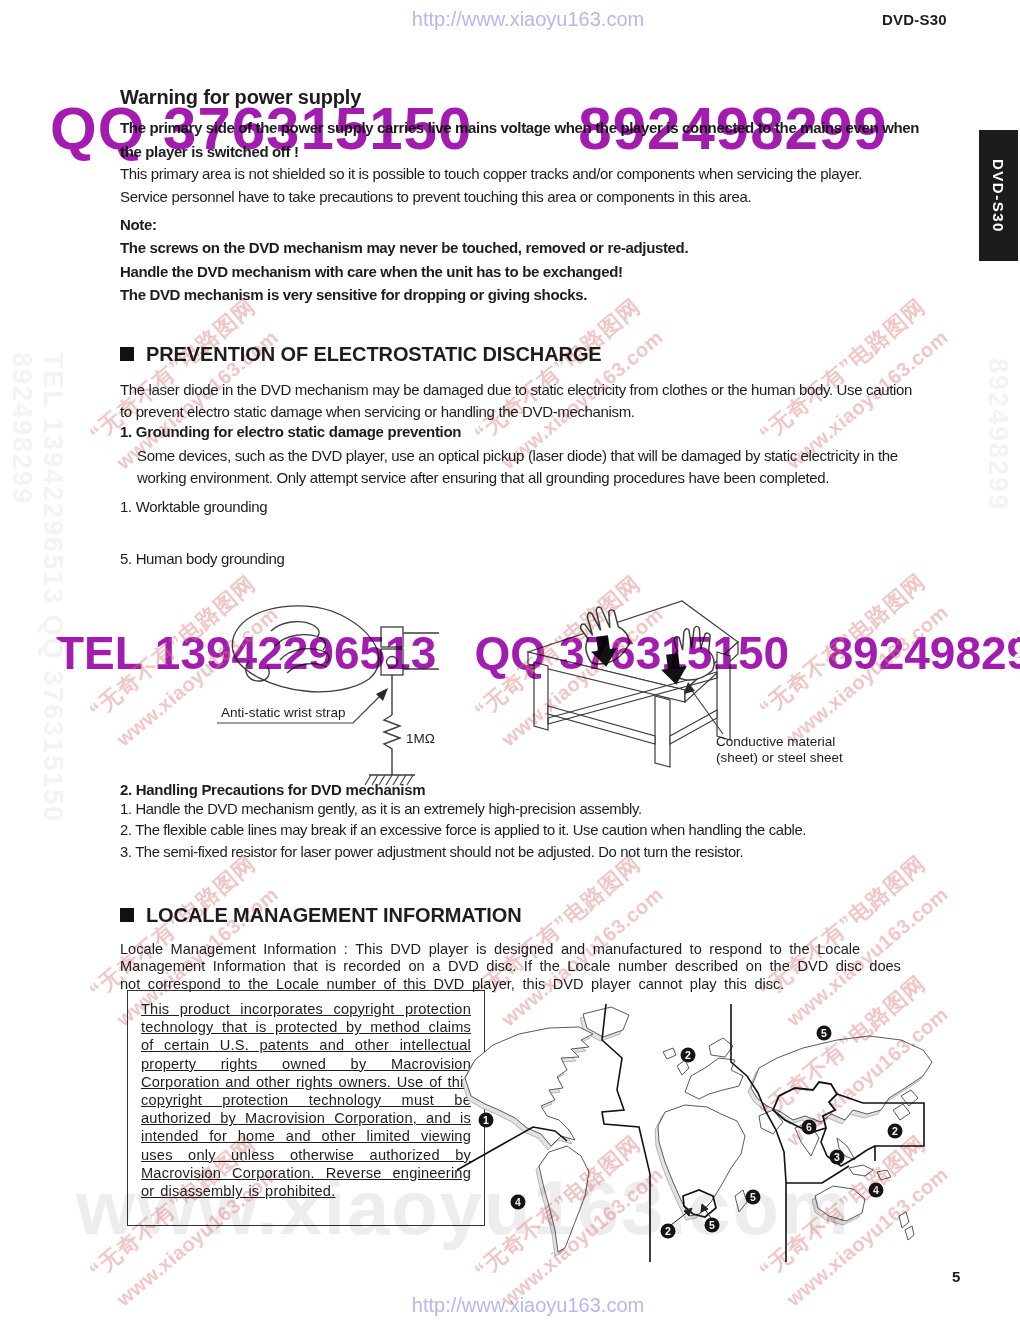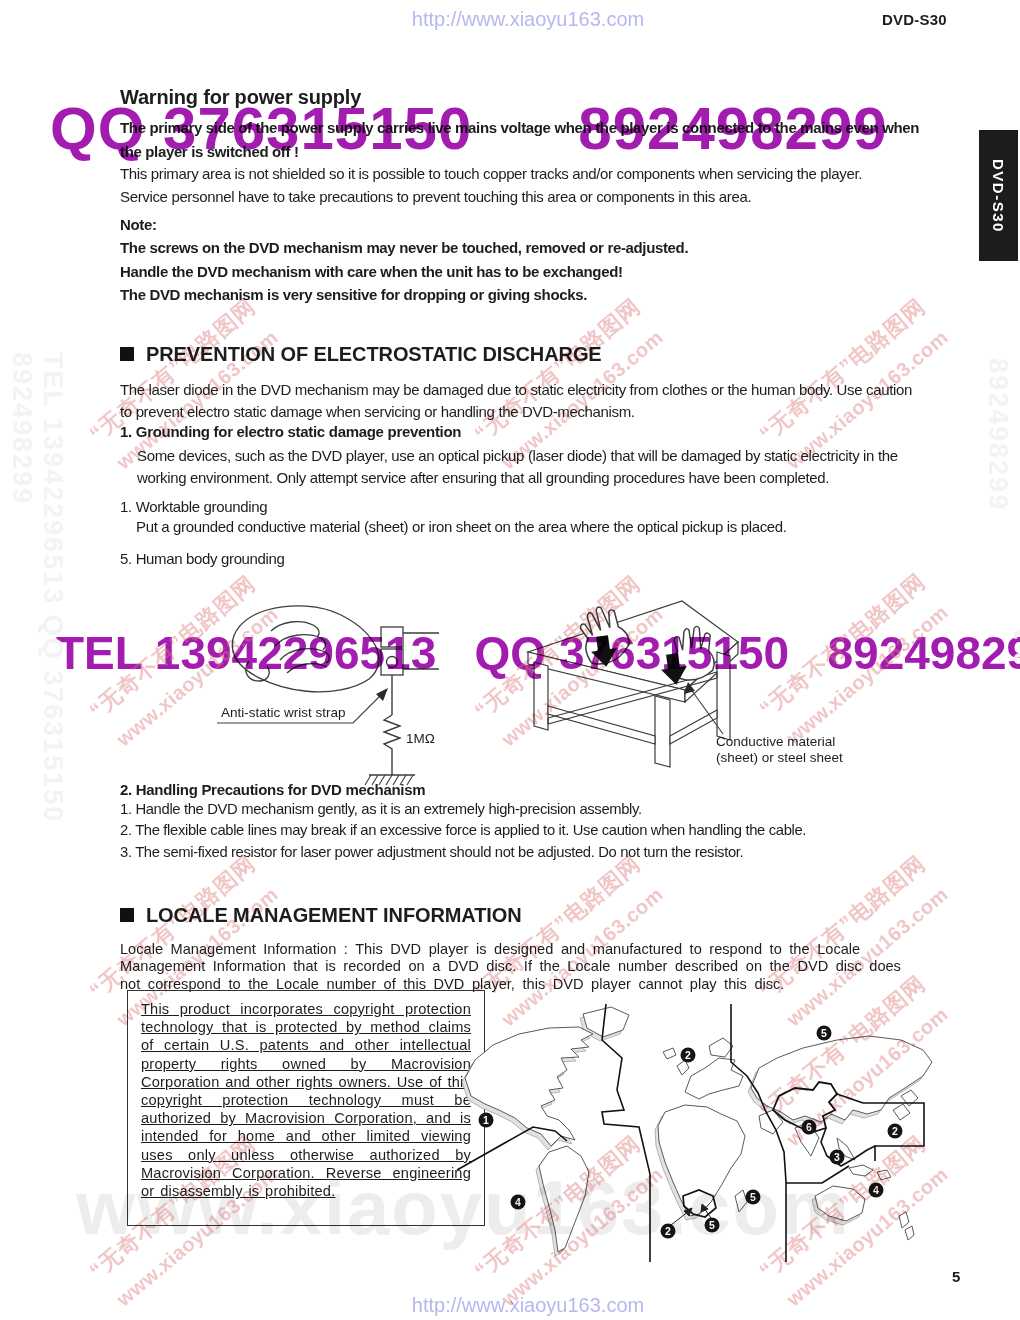--- a/index.html
+++ b/index.html
@@ -69,21 +69,20 @@
     <div class="abs sect" style="left:120px;top:343px;">
       <span class="sq"></span><span>PREVENTION OF ELECTROSTATIC DISCHARGE</span>
     </div>
     <div class="abs body pre" style="left:120px;top:379px;width:860px;line-height:21.5px;">The laser diode in the DVD mechanism may be damaged due to static electricity from clothes or the human body. Use caution
 to prevent electro static damage when servicing or handling the DVD-mechanism.</div>
     <div class="abs sub" style="left:120px;top:423px;">1. Grounding for electro static damage prevention</div>
     <div class="abs body pre" style="left:137px;top:445px;width:850px;line-height:22px;">Some devices, such as the DVD player, use an optical pickup (laser diode) that will be damaged by static electricity in the
 working environment. Only attempt service after ensuring that all grounding procedures have been completed.</div>
 
     <div class="abs body" style="left:120px;top:495px;">1. Worktable grounding</div>
-    <div class="abs body" style="left:136px;top:515px;width:840px;">Put a grounded conductive material (sheet) or iron sheet on the area where the optical pickup is placed.</div>
     <div class="abs body" style="left:120px;top:547px;">5. Human body grounding</div>
 
     <svg class="abs" style="left:205px;top:593px;" width="270" height="215" viewBox="0 0 270 215">
       <g fill="none" stroke="#3c3c3c" stroke-width="1.3">
 
         <path d="M28,58 C24,40 38,24 62,17 C88,10 116,12 136,22 C152,30 166,42 172,56 C176,66 174,78 164,86 C150,96 124,101 100,98 C70,95 33,80 28,58 Z" fill="#fff"></path>
         <path d="M66,38 C76,28 96,26 108,32 C114,35 116,40 112,44"></path>
         <path d="M70,53 C80,41 102,39 116,45 C121,48 122,53 118,57"></path>
         <path d="M75,67 C85,55 106,53 120,59 C125,62 126,67 121,70"></path>
         <path d="M82,80 C92,70 110,68 122,74"></path>

